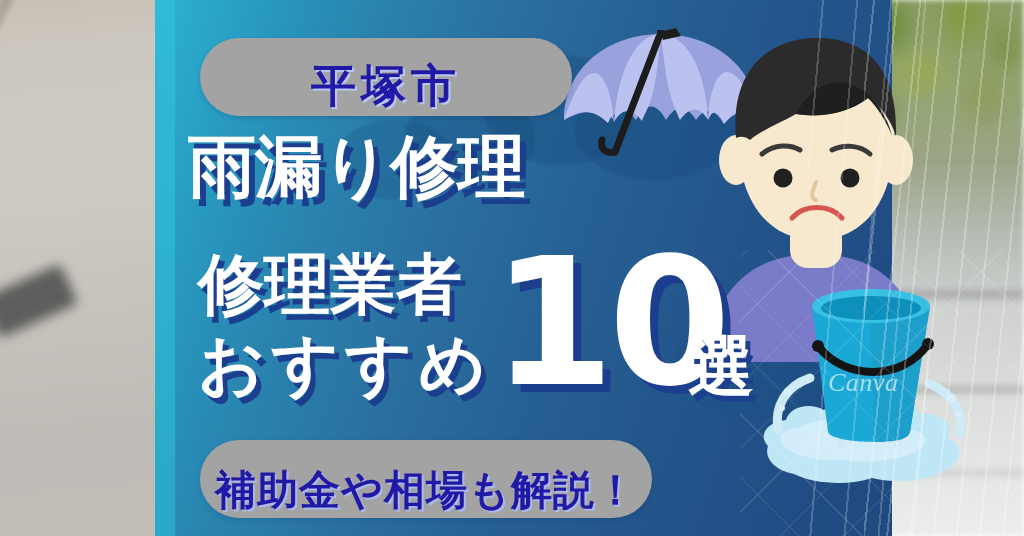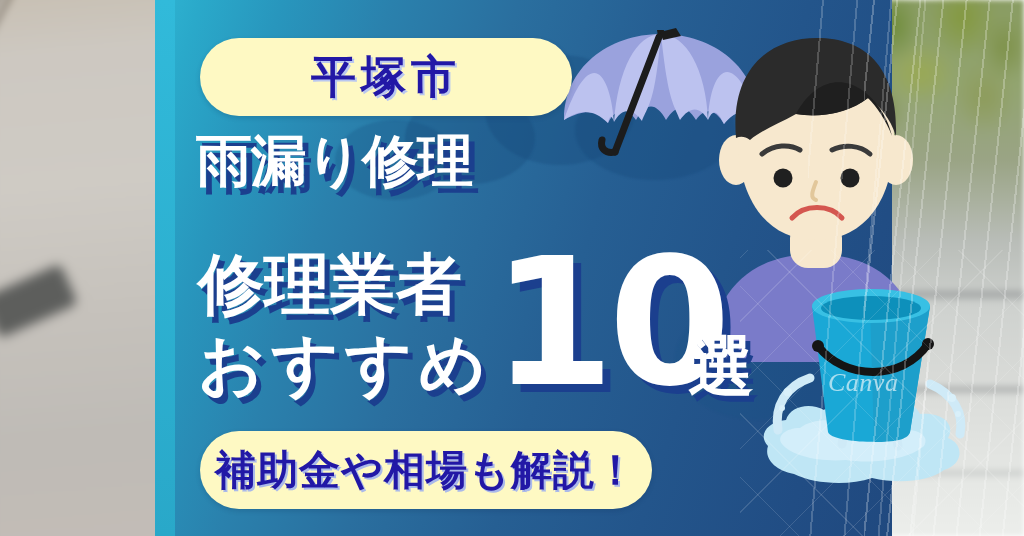--- a/index.html
+++ b/index.html
@@ -116,42 +116,42 @@
   .grid-wm{
     position:absolute;left:740px;top:250px;width:290px;height:290px;
     background:
       repeating-linear-gradient(45deg,rgba(255,255,255,0) 0 44px,rgba(255,255,255,.13) 44px 45px),
       repeating-linear-gradient(-45deg,rgba(255,255,255,0) 0 44px,rgba(255,255,255,.13) 44px 45px);
     pointer-events:none;
   }
 
   
   .pill{
-    position:absolute;background:#fef9c3;border-radius:60px;
-    display:flex;align-items:center;justify-content:center;
+    position:absolute;background:#a3a3a3;border-radius:60px;
+    display:flex;align-items:flex-end;justify-content:center;
     box-shadow:0 2px 5px rgba(10,40,80,.18);
   }
   .pill-city{left:200px;top:38px;width:372px;height:78px;}
   .pill-city span{
     font-size:45px;font-weight:bold;color:#2218a6;
     letter-spacing:5px;
     text-shadow:2px 2px 0 #b9c7f0;
     font-family:"DejaVu Sans","Liberation Sans",sans-serif;
   }
-  .pill-bottom{left:200px;top:431px;width:452px;height:78px;}
+  .pill-bottom{left:200px;top:440px;width:452px;height:78px;}
   .pill-bottom span{
     font-size:41px;font-weight:bold;color:#2218a6;
     letter-spacing:1px;
     text-shadow:2px 2px 0 #aab9ea;
     font-family:"DejaVu Sans","Liberation Sans",sans-serif;
   }
 
   .title-main{
-    position:absolute;left:196px;top:133px;
-    font-size:56px;font-weight:bold;color:#ffffff;
+    position:absolute;left:188px;top:133px;
+    font-size:68px;font-weight:bold;color:#ffffff;
     letter-spacing:-1px;line-height:1;
     text-shadow:6px 7px 0 #1b3f8e;
     white-space:nowrap;
     font-family:"DejaVu Sans","Liberation Sans",sans-serif;
   }
 
   .sub-wrap{position:absolute;left:198px;top:246px;width:520px;height:180px;}
   .sub-line{
     position:absolute;left:0;
     font-size:66px;font-weight:bold;color:#ffffff;

